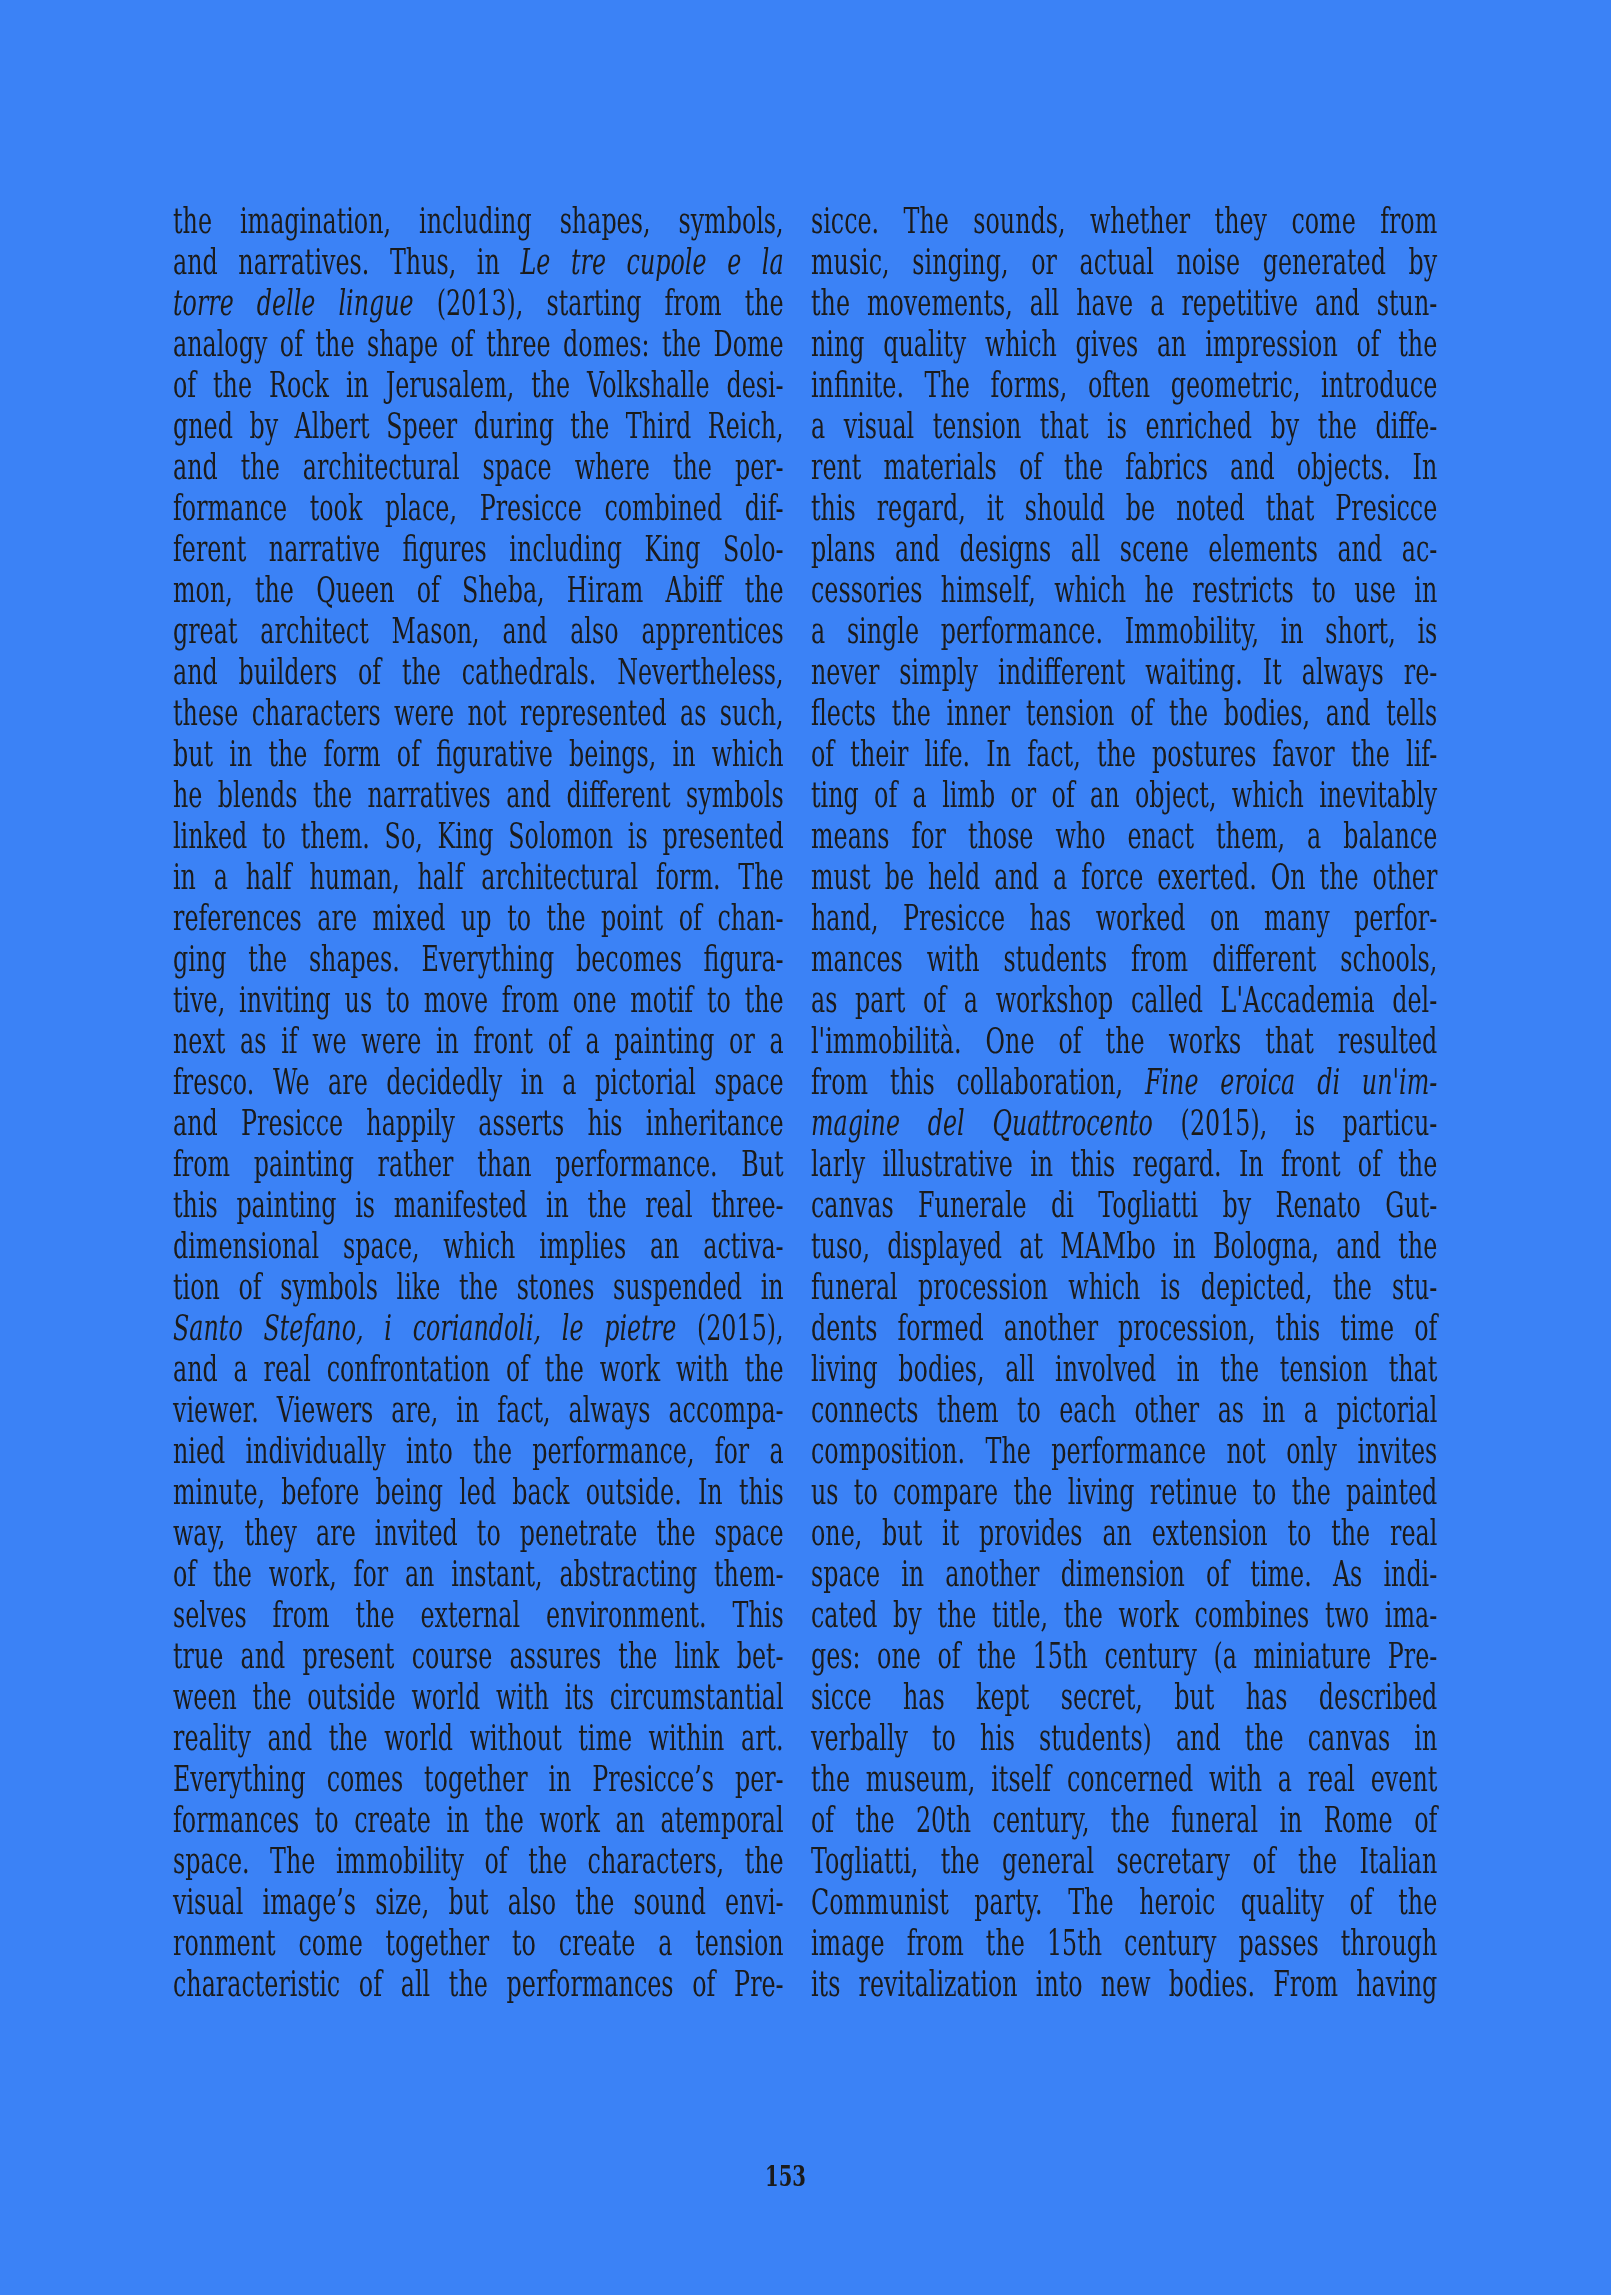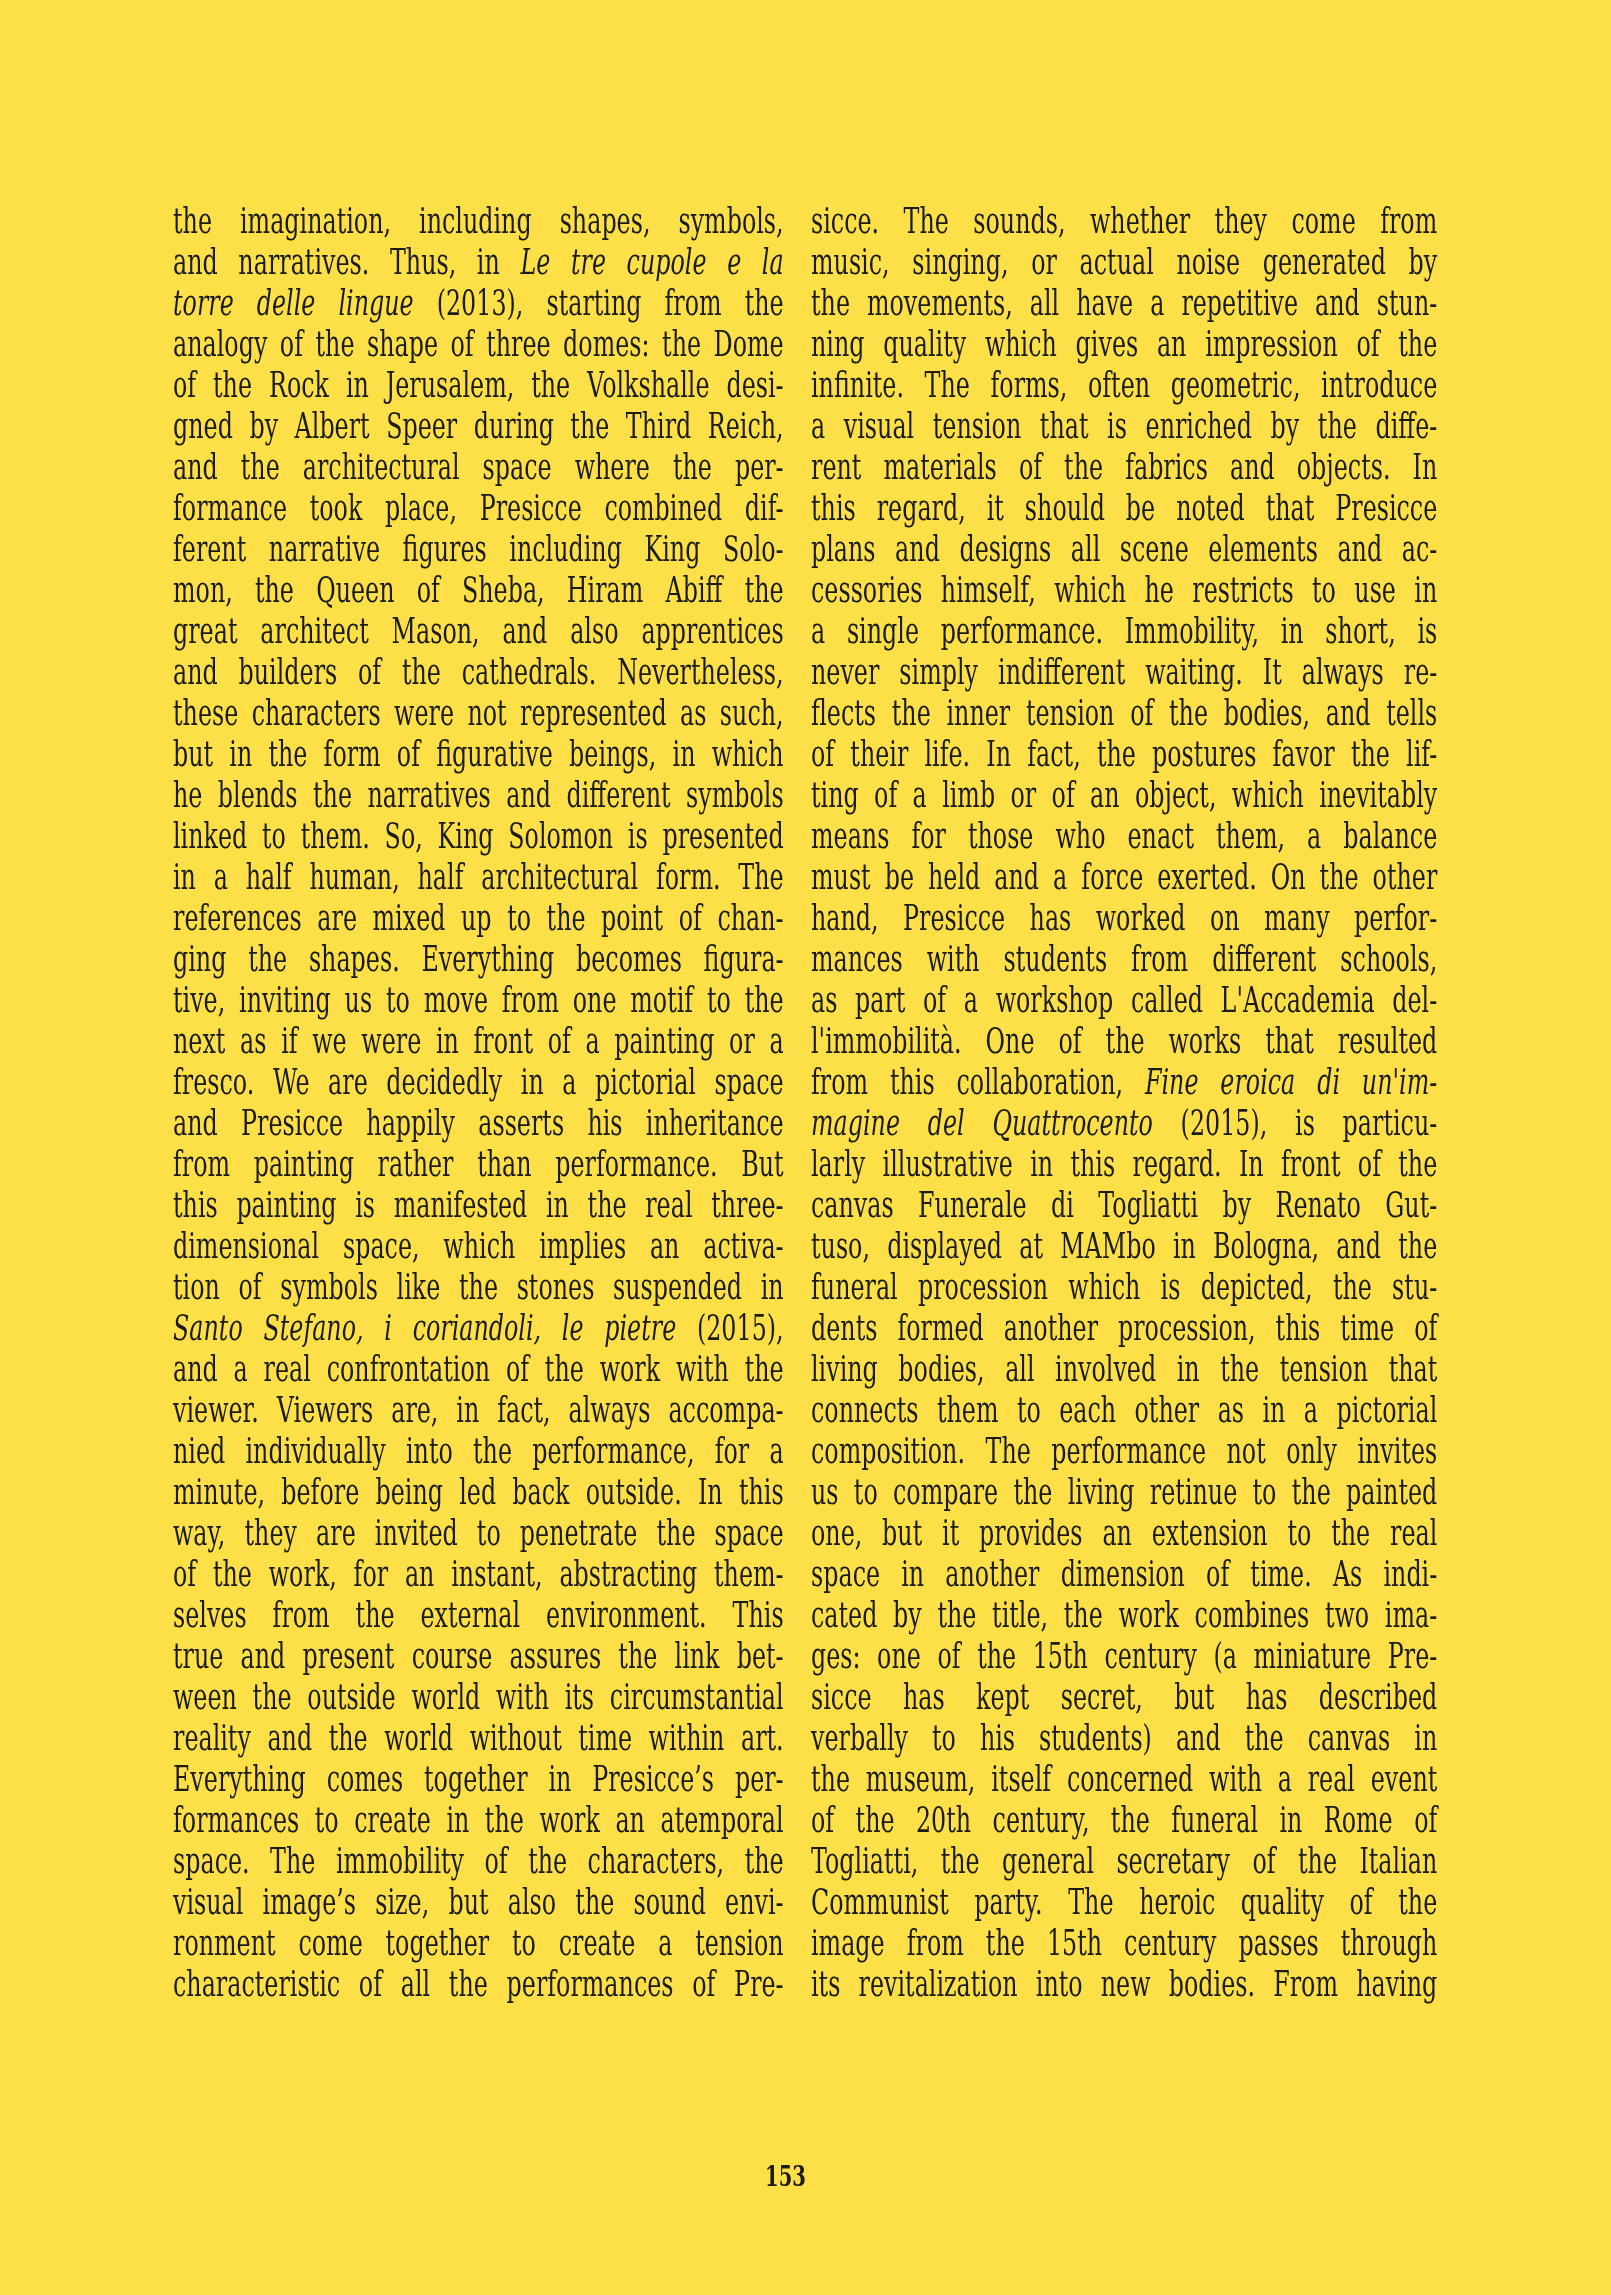--- a/index.html
+++ b/index.html
@@ -11,21 +11,21 @@
     position: relative;
     width: 1612px;
     height: 2295px;
     font-family: "DejaVu Serif", "Liberation Serif", serif;
     color: #1b1b1b;
     overflow: hidden;
   }
   .page {
     position: absolute;
     inset: 0;
-    background: #fde047;
+    background: #3b82f6;
   }
   .column {
     position: absolute;
     top: 201px;
     transform-origin: 0 0;
     transform: scaleX(0.68);
   }
   .column-left  { left: 173px;  width: 898px; }
   .column-right { left: 811px; width: 921px; }
   .line {

